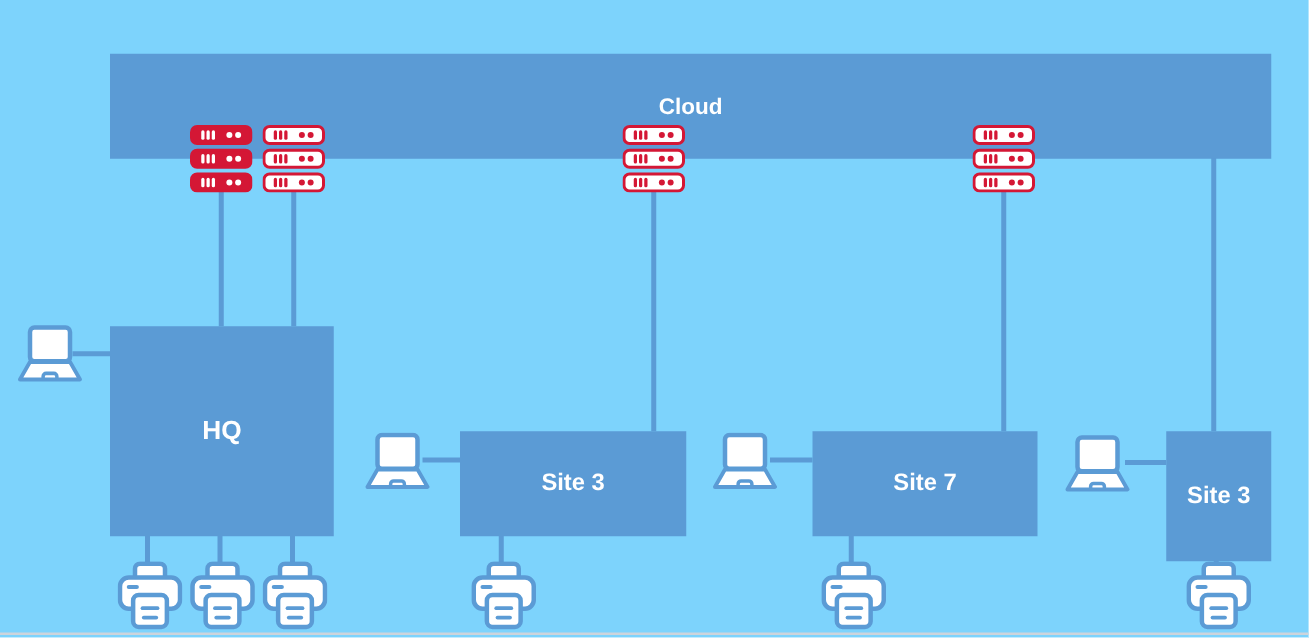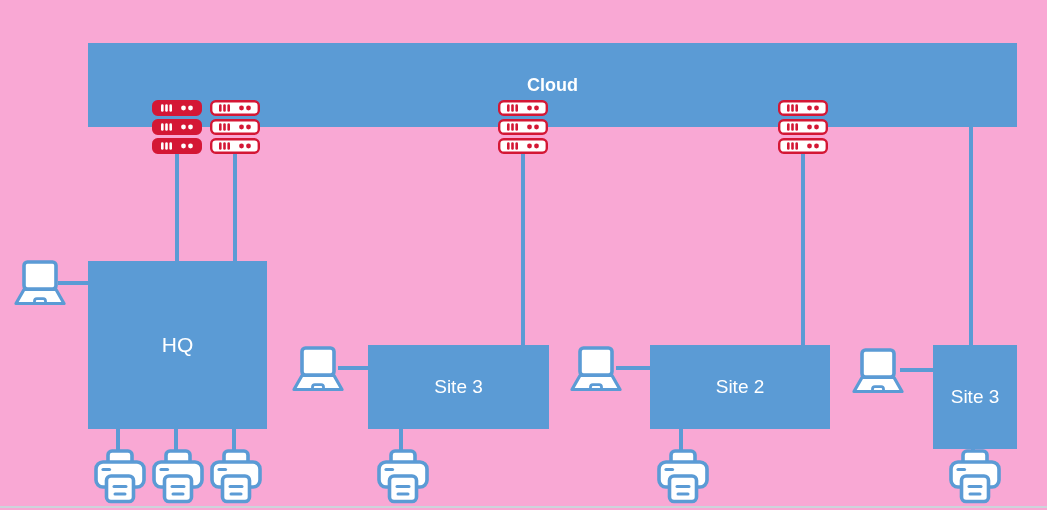--- a/index.html
+++ b/index.html
@@ -1,27 +1,27 @@
 <!DOCTYPE html>
 <html><head>
 <meta charset="utf-8">
 <style>
   html,body{margin:0;padding:0;background:#ffffff;}
   .canvas{
     position:relative;width:1047px;height:510px;overflow:hidden;
-    font-family:"Liberation Sans", sans-serif;background:#f9a8d4;text-align:right;
+    font-family:"Liberation Sans", sans-serif;background:#7dd3fc;text-align:right;
   }
   .cloud{
     position:absolute;left:88px;top:43px;width:929px;height:84px;
     background:#5b9bd5;display:flex;align-items:center;justify-content:center;
   }
   .cloud-label{color:#ffffff;font-weight:bold;font-size:18px;}
   .node{
     position:absolute;background:#5b9bd5;display:flex;align-items:center;justify-content:center;
-    color:#ffffff;font-weight:normal;
+    color:#ffffff;font-weight:bold;
   }
   .node-hq{left:88px;top:261px;width:179px;height:168px;font-size:21px;}
   .node-site1{left:368px;top:345px;width:181px;height:84px;font-size:19px;}
   .node-site2{left:650px;top:345px;width:180px;height:84px;font-size:19px;}
   .node-site3{left:933px;top:345px;width:84px;height:104px;font-size:19px;}
   .line{position:absolute;background:#5b9bd5;}
   .v{width:4px;}
   .h{height:4px;}
   .icon{position:absolute;line-height:0;}
   .page-edge{position:absolute;left:0;top:506px;width:1047px;height:2px;background:#cdd4db;}
@@ -136,21 +136,21 @@
       </svg>
   </div>
 
   <div class="node node-hq">
     <span>HQ</span>
   </div>
   <div class="node node-site1">
     <span>Site 3</span>
   </div>
   <div class="node node-site2">
-    <span>Site 2</span>
+    <span>Site 7</span>
   </div>
   <div class="node node-site3">
     <span>Site 3</span>
   </div>
 
   <div class="icon" style="left:14px;top:260px;">
     <svg width="52" height="46">
         <use href="#laptop" xlink:href="#laptop"></use>
       </svg>
   </div>

